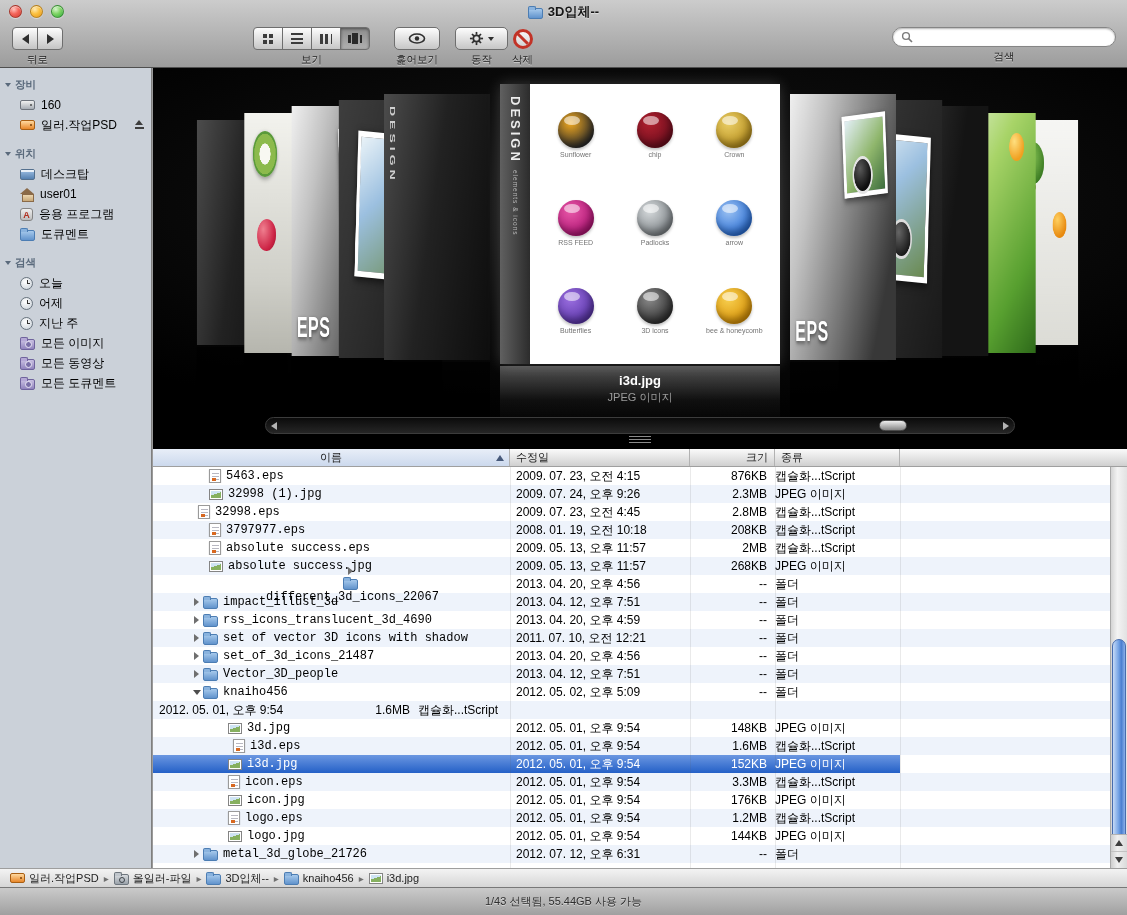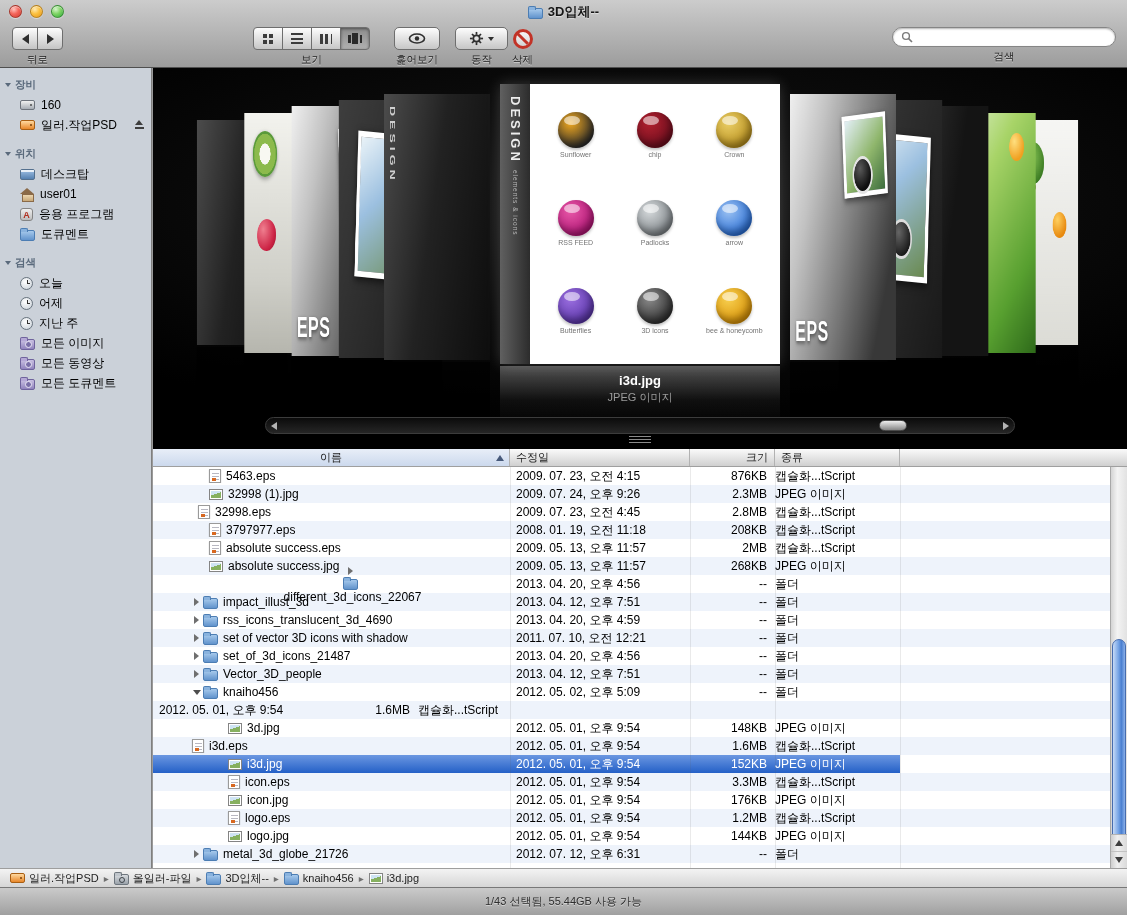--- a/index.html
+++ b/index.html
@@ -195,21 +195,21 @@
   .rows { position:absolute; top:18px; left:0; right:17px; }
   .row { height:18px; display:flex; align-items:center; font-size:12px; color:#000; white-space:nowrap; }
   .row:nth-child(even) { background-color:#eef3fb; }
   .row.selected { background-image:linear-gradient(#6b97e1,#2460c7); background-size:747px 100%;
     background-repeat:no-repeat; color:#fff; }
   .cell { overflow:hidden; }
   .c-name { flex:0 0 357px; display:flex; align-items:center; }
   .c-date { flex:0 0 180px; padding-left:6px; }
   .c-size { flex:0 0 85px; text-align:right; padding-right:8px; }
   .c-kind { flex:0 0 125px; padding-left:0; }
-  .fname { margin-left:5px; overflow:hidden; text-overflow:ellipsis; }
+  .fname { margin-left:5px; overflow:hidden; text-overflow:ellipsis;font-family:Liberation Mono, monospace; }
   .tri { width:13px; flex:0 0 13px; display:flex; justify-content:center; align-items:center; }
   .tri.closed::before { content:''; border-left:5px solid #6f6f6f; border-top:4px solid transparent; border-bottom:4px solid transparent; }
   .tri.open::before { content:''; border-top:5px solid #4e4e4e; border-left:4px solid transparent; border-right:4px solid transparent; }
 
   .vscroll { position:absolute; top:18px; bottom:0; right:0; width:17px;
     background:linear-gradient(90deg,#d4d4d4,#f3f3f3 40%,#e2e2e2); border-left:1px solid #a8a8a8; z-index:7; }
   .vthumb { position:absolute; left:1px; right:1px; top:172px; height:206px; border-radius:8px;
     background:linear-gradient(90deg,#c6daf6,#77a5e6 45%,#4a7fd0 70%,#8ab0e9); border:1px solid #466cae; }
   .varrow { position:absolute; left:0; right:0; height:17px; display:flex; align-items:center; justify-content:center;
     background:linear-gradient(90deg,#cecece,#efefef 40%,#dadada); }
@@ -575,21 +575,21 @@
           </div>
           <div class="cell c-date">2009. 07. 23, 오전 4:45</div>
           <div class="cell c-size">2.8MB</div>
           <div class="cell c-kind">캡슐화...tScript</div>
         </div>
         <div class="row">
           <div class="cell c-name" style="padding-left: 56px;">
             <span class="icon icon-eps"></span>
             <span class="fname">3797977.eps</span>
           </div>
-          <div class="cell c-date">2008. 01. 19, 오전 11:18</div>
+          <div class="cell c-date">2008. 01. 19, 오전 10:18</div>
           <div class="cell c-size">208KB</div>
           <div class="cell c-kind">캡슐화...tScript</div>
         </div>
         <div class="row">
           <div class="cell c-name" style="padding-left: 56px;">
             <span class="icon icon-eps"></span>
             <span class="fname">absolute success.eps</span>
           </div>
           <div class="cell c-date">2009. 05. 13, 오후 11:57</div>
           <div class="cell c-size">2MB</div>
@@ -682,21 +682,21 @@
         <div class="row">
           <div class="cell c-name" style="padding-left: 75px;">
             <span class="icon icon-jpg"></span>
             <span class="fname">3d.jpg</span>
           </div>
           <div class="cell c-date">2012. 05. 01, 오후 9:54</div>
           <div class="cell c-size">148KB</div>
           <div class="cell c-kind">JPEG 이미지</div>
         </div>
         <div class="row">
-          <div class="cell c-name" style="padding-left: 39px;">
+          <div class="cell c-name" style="padding-left: 80px;">
             <span class="icon icon-eps"></span>
             <span class="fname">i3d.eps</span>
           </div>
           <div class="cell c-date">2012. 05. 01, 오후 9:54</div>
           <div class="cell c-size">1.6MB</div>
           <div class="cell c-kind">캡슐화...tScript</div>
         </div>
         <div class="row selected">
           <div class="cell c-name" style="padding-left: 75px;">
             <span class="icon icon-jpg"></span>

